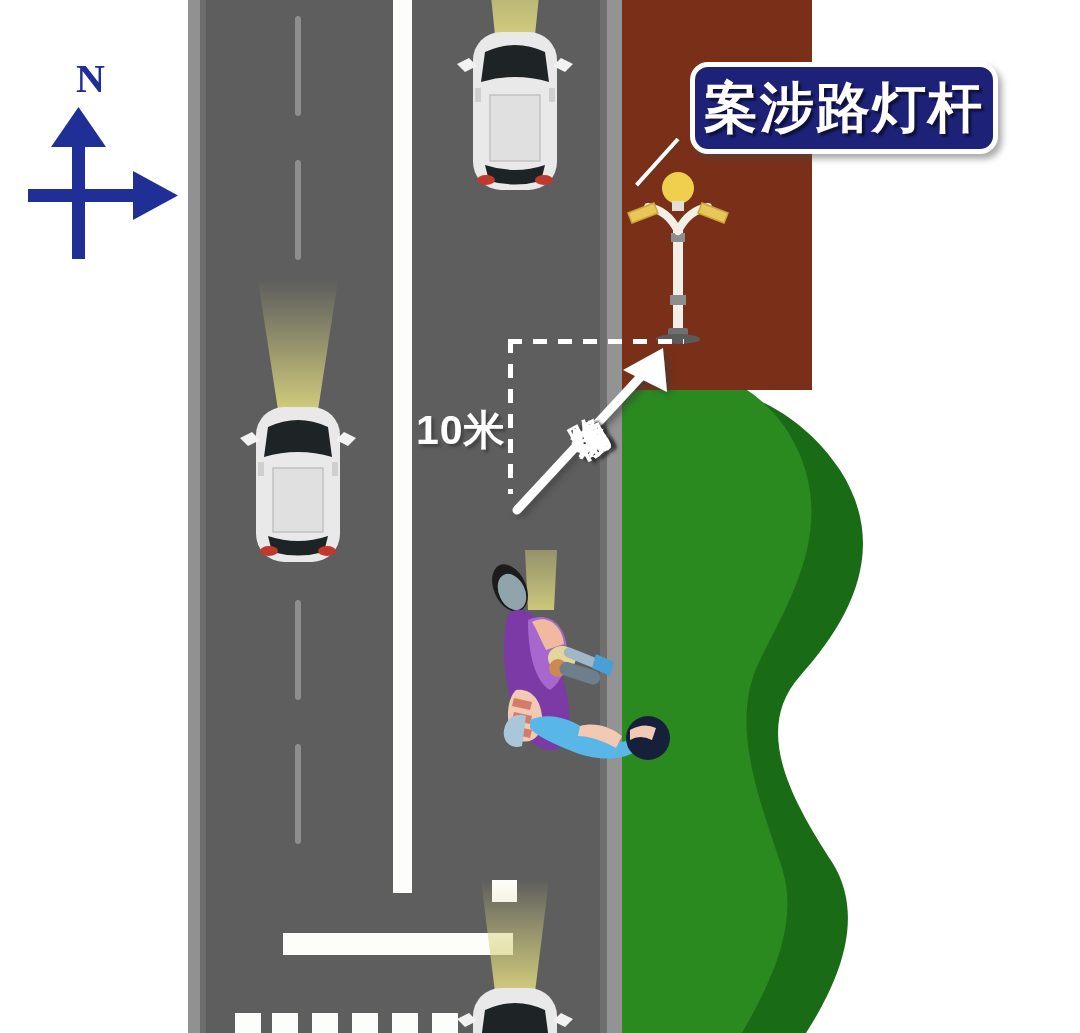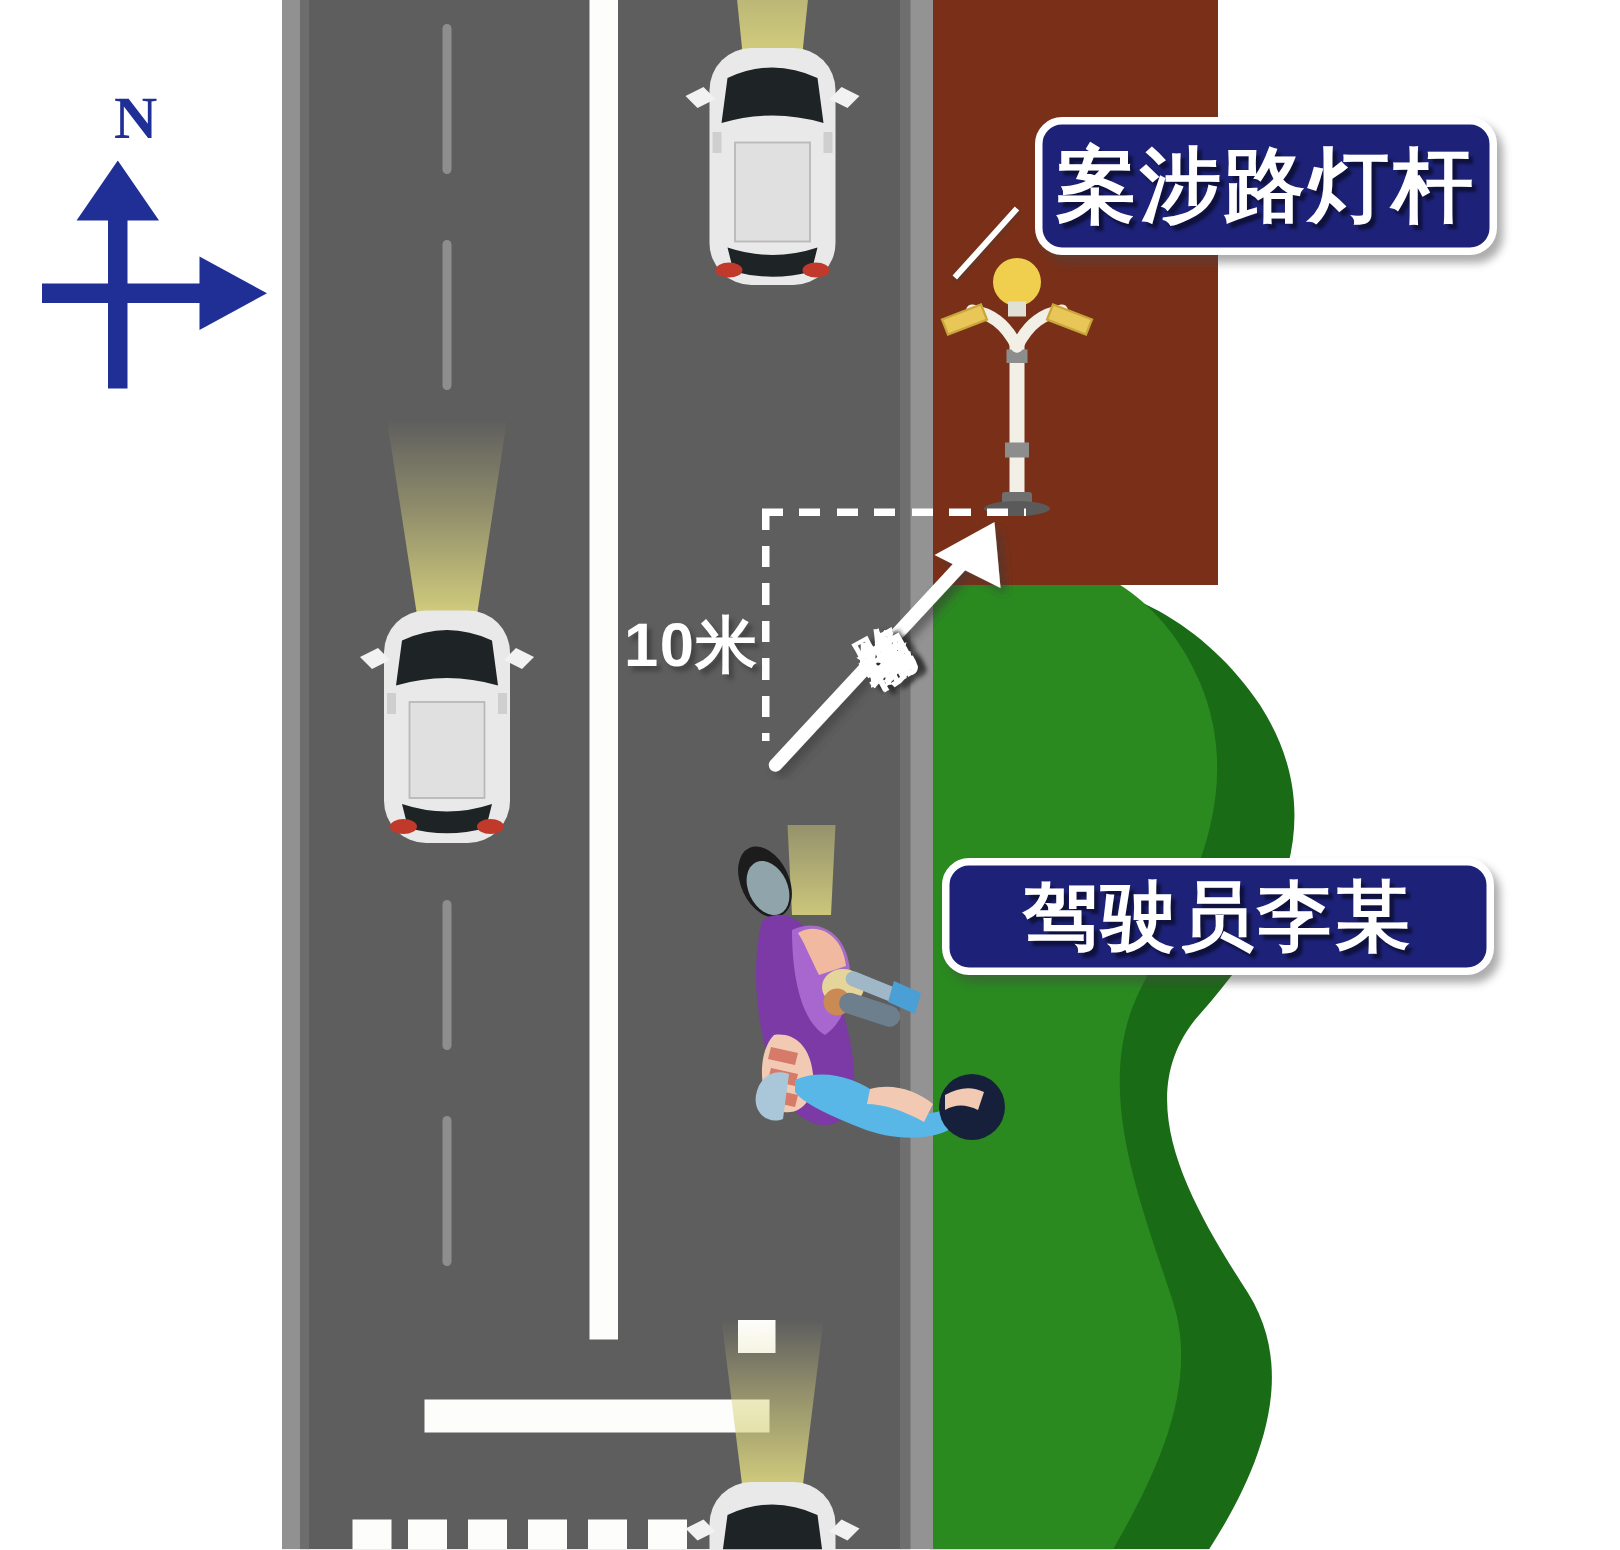--- a/index.html
+++ b/index.html
@@ -131,21 +131,21 @@
     align-items: center;
     justify-content: center;
     box-sizing: border-box;
   }
   .badge span {
     color: #ffffff;
     font-weight: bold;
     text-shadow: 3px 3px 2px rgba(0,0,0,0.5);
     white-space: nowrap;
   }
-  #badge-lamp { left: 690px; top: 78px; width: 308px; height: 92px; }
+  #badge-lamp { left: 690px; top: 62px; width: 308px; height: 92px; }
   #badge-lamp span { font-size: 54px; letter-spacing: 2px; }
   #badge-rider { left: 628px; top: 572px; width: 368px; height: 78px; }
   #badge-rider span { font-size: 50px; letter-spacing: 2px; }
 
   .leader-line {
     position: absolute; left: 676px; top: 139px;
     width: 4px; height: 62px;
     background: #ffffff;
     transform: rotate(42deg);
     transform-origin: top center;
@@ -341,17 +341,14 @@
   <div class="meters-label">10米</div>
 
   <div class="deviation-label">路线偏移</div>
 
   <div class="leader-line"></div>
 
   <div class="badge" id="badge-lamp">
     <span>案涉路灯杆</span>
   </div>
 
-  <div class="badge" id="badge-rider">
-    <span>驾驶员李某</span>
-  </div>
 
 </div>
 
 </body></html>

